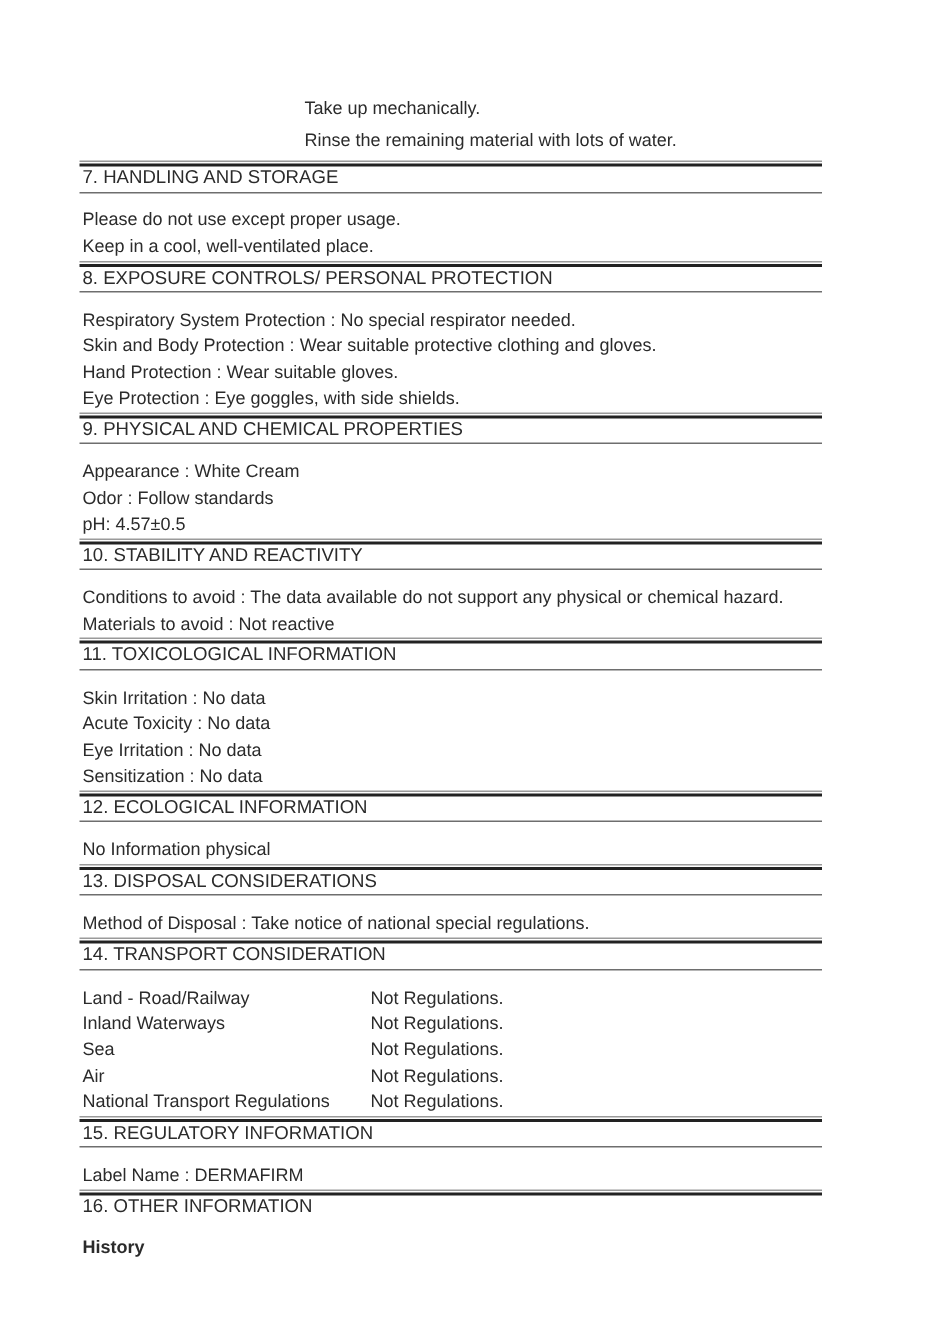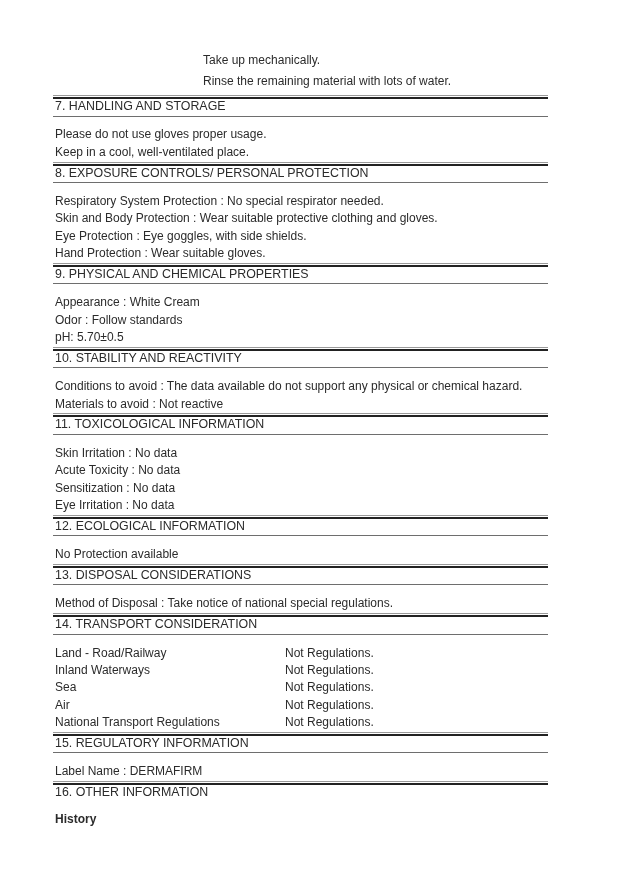--- a/index.html
+++ b/index.html
@@ -3,103 +3,103 @@
 <meta charset="utf-8">
 <style>
   html,body { margin:0; padding:0; background:#ffffff; }
   body {
     width:621px; height:879px; position:relative; overflow:hidden;
     font-family:"Liberation Sans", sans-serif; color:#2b2b2b;
     -webkit-font-smoothing:antialiased;
   }
   .doc { position:absolute; left:53px; top:50px; width:495px; }
 
-  .intro { margin:0 0 3px 150px; }
+  .intro { margin:12px 0 3px 150px; }
   .intro .line { font-size:12px; line-height:21px; white-space:nowrap; }
 
   .sec-head { border-top:1px solid #9a9a9a; }
   .sec-title {
     margin-top:1px;
     border-top:2px solid #222222;
     border-bottom:1px solid #6e6e6e;
     padding:1px 2px 2px 2px;
     font-size:12.4px; line-height:13.5px; font-weight:normal;
     white-space:nowrap;
   }
   .sec-title.no-underline { border-bottom:none; }
 
   .row {
     padding:1.7px 2px 2px 2px;
     font-size:12px; line-height:13.7px; white-space:nowrap;
   }
   .row.bold { font-weight:bold; }
 
-  .t-row { display:grid; grid-template-columns:192px 1fr;gap:38px; }
+  .t-row { display:grid; grid-template-columns:192px 1fr; }
   .t-row .cell { font-size:12px; line-height:13.7px; white-space:nowrap; }
 </style>
 </head>
 <body>
 
 <div class="doc">
 
   <div class="intro">
     <div class="line">Take up mechanically.</div>
     <div class="line">Rinse the remaining material with lots of water.</div>
   </div>
 
   <section>
     <div class="sec-head">
       <h2 class="sec-title">7. HANDLING AND STORAGE</h2>
     </div>
-    <div class="row">Please do not use gloves proper usage.</div>
+    <div class="row">Please do not use except proper usage.</div>
     <div class="row">Keep in a cool, well-ventilated place.</div>
   </section>
 
   <section>
     <div class="sec-head">
       <h2 class="sec-title">8. EXPOSURE CONTROLS/ PERSONAL PROTECTION</h2>
     </div>
     <div class="row">Respiratory System Protection : No special respirator needed.</div>
     <div class="row">Skin and Body Protection : Wear suitable protective clothing and gloves.</div>
+    <div class="row">Hand Protection : Wear suitable gloves.</div>
     <div class="row">Eye Protection : Eye goggles, with side shields.</div>
-    <div class="row">Hand Protection : Wear suitable gloves.</div>
   </section>
 
   <section>
     <div class="sec-head">
       <h2 class="sec-title">9. PHYSICAL AND CHEMICAL PROPERTIES</h2>
     </div>
     <div class="row">Appearance : White Cream</div>
     <div class="row">Odor : Follow standards</div>
-    <div class="row">pH: 5.70±0.5</div>
+    <div class="row">pH: 4.57±0.5</div>
   </section>
 
   <section>
     <div class="sec-head">
       <h2 class="sec-title">10. STABILITY AND REACTIVITY</h2>
     </div>
     <div class="row">Conditions to avoid : The data available do not support any physical or chemical hazard.</div>
     <div class="row">Materials to avoid : Not reactive</div>
   </section>
 
   <section>
     <div class="sec-head">
       <h2 class="sec-title">11. TOXICOLOGICAL INFORMATION</h2>
     </div>
     <div class="row">Skin Irritation : No data</div>
     <div class="row">Acute Toxicity : No data</div>
+    <div class="row">Eye Irritation : No data</div>
     <div class="row">Sensitization : No data</div>
-    <div class="row">Eye Irritation : No data</div>
   </section>
 
   <section>
     <div class="sec-head">
       <h2 class="sec-title">12. ECOLOGICAL INFORMATION</h2>
     </div>
-    <div class="row">No Protection available</div>
+    <div class="row">No Information physical</div>
   </section>
 
   <section>
     <div class="sec-head">
       <h2 class="sec-title">13. DISPOSAL CONSIDERATIONS</h2>
     </div>
     <div class="row">Method of Disposal : Take notice of national special regulations.</div>
   </section>
 
   <section>

